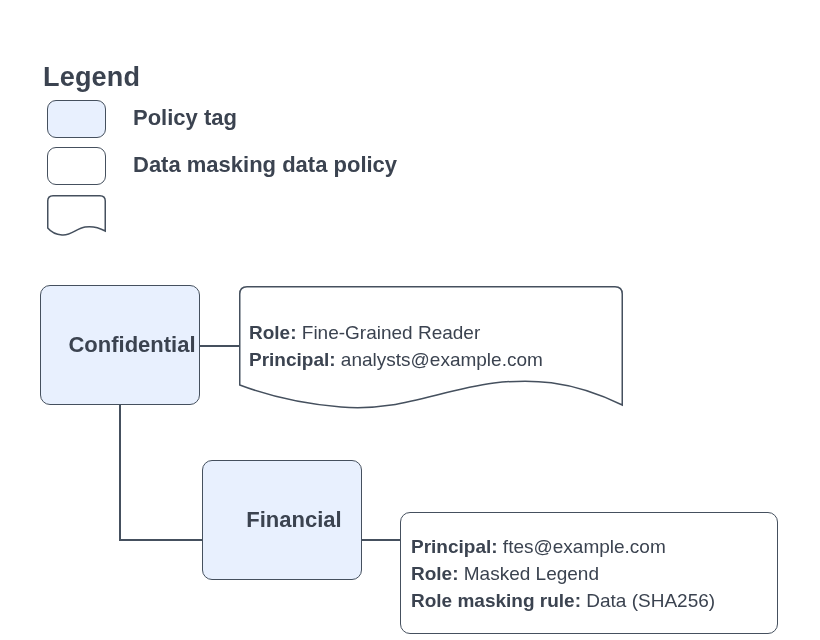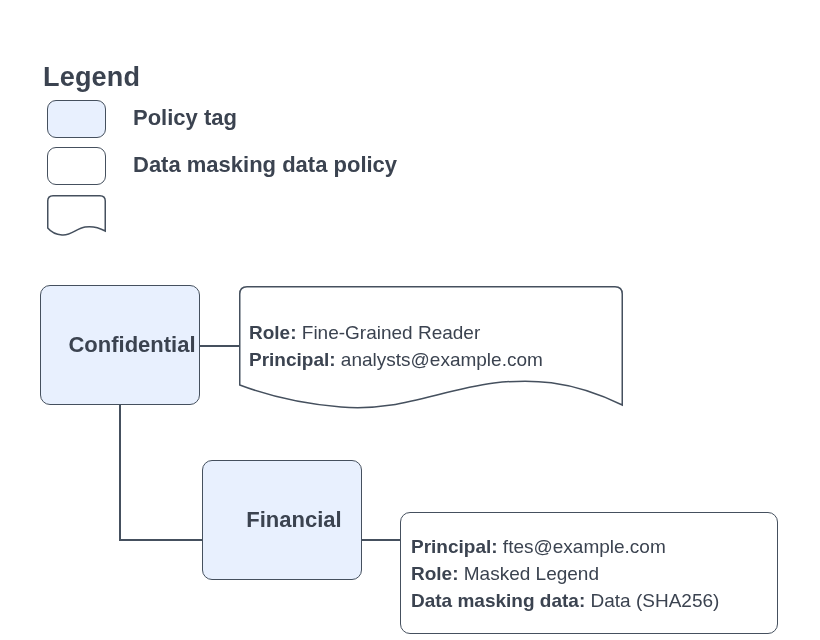--- a/index.html
+++ b/index.html
@@ -112,16 +112,16 @@
   <div class="note-text" style="left:249px; top:319px;">
     <div class="field"><b>Role:</b><span> Fine-Grained Reader</span></div>
     <div class="field"><b>Principal:</b><span> analysts@example.com</span></div>
   </div>
 
   <div class="node" style="left:202px; top:460px;">Financial</div>
 
   <div class="policy-rect">
     <div class="field"><b>Principal:</b><span> ftes@example.com</span></div>
     <div class="field"><b>Role:</b><span> Masked Legend</span></div>
-    <div class="field"><b>Data masking data:</b><span> Data (SHA256)</span></div>
+    <div class="field"><b>Role masking rule:</b><span> Data (SHA256)</span></div>
   </div>
 
 </div>
 
 </body></html>

